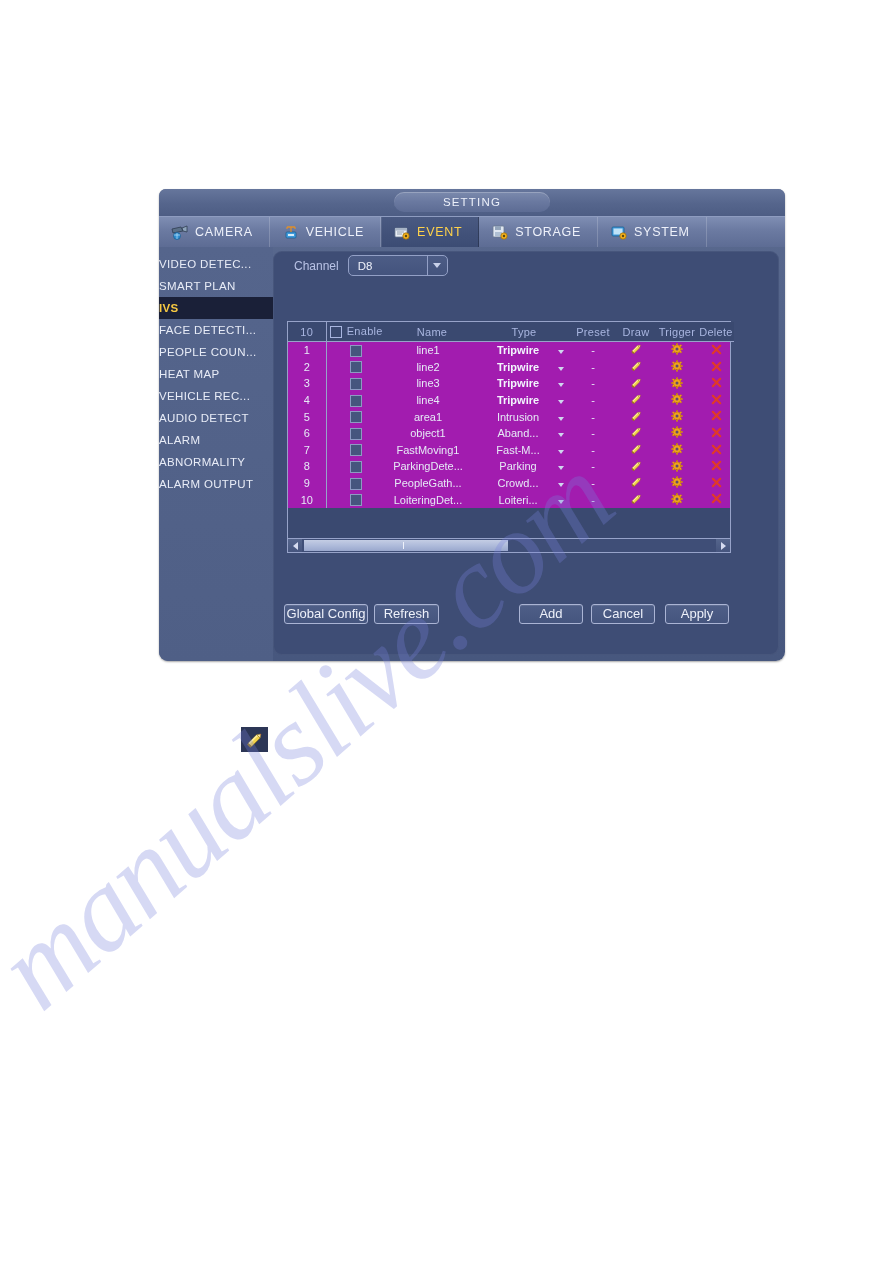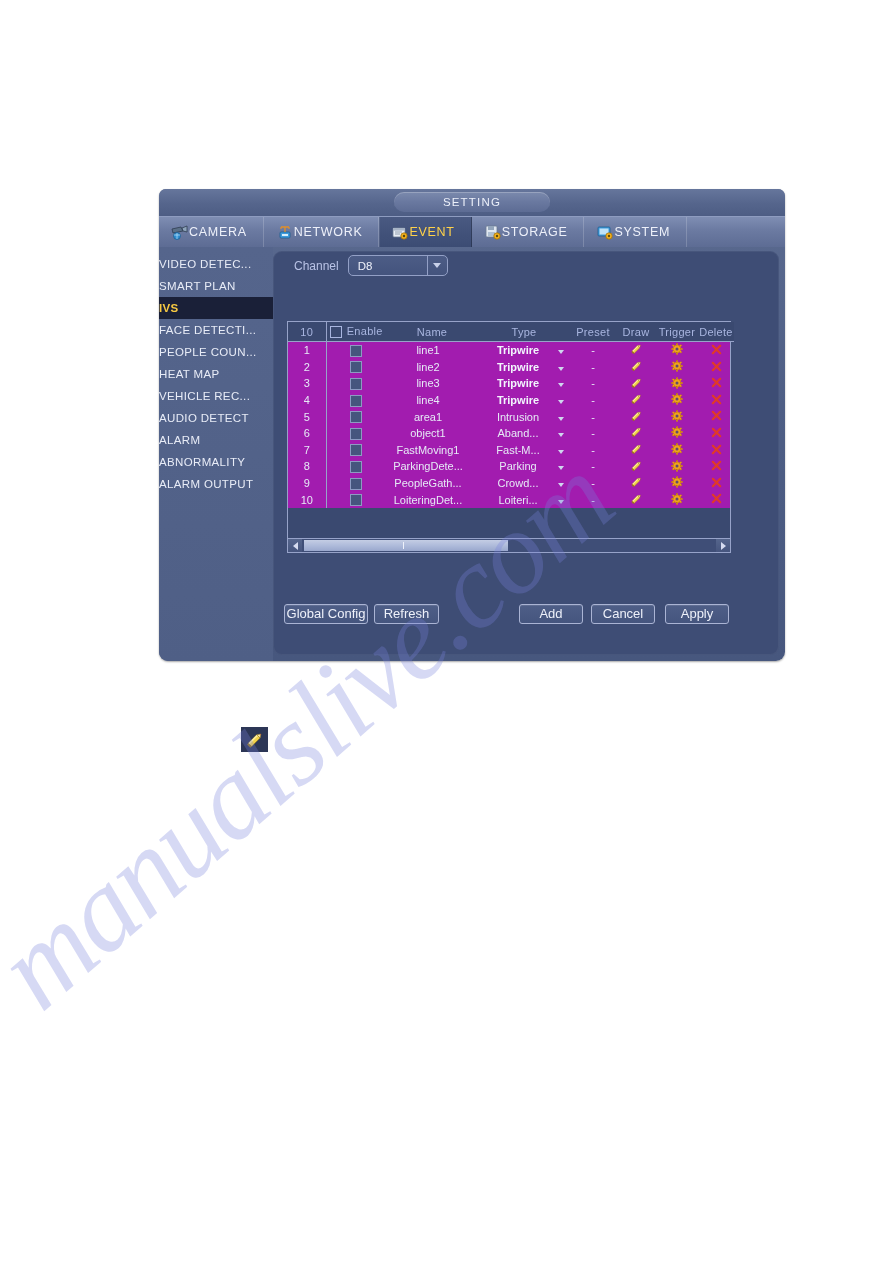--- a/index.html
+++ b/index.html
@@ -81,21 +81,21 @@
     height: 30px;
     display: flex;
     align-items: stretch;
     background: linear-gradient(180deg, #7f8eb3 0%, #6c7ba2 42%, #5d6c94 100%);
     border-top: 1px solid #8e9cc0;
   }
   .tab {
     position: relative;
     display: flex;
     align-items: center;
-    gap: 0;
+    gap: 6px;
     padding: 0 16px 0 12px;
     color: #eef1fa;
     font-size: 12.5px;
     letter-spacing: 0.7px;
     border-right: 1px solid rgba(255,255,255,0.18);
     cursor: default;
   }
   .tab:last-child { border-right: none; }
   .tab.active {
     background: linear-gradient(180deg, #4a5a82 0%, #415179 60%, #3c4c74 100%);
@@ -371,21 +371,21 @@
     <div class="tab">
       <span class="ticon">
         <svg width="18" height="16" viewBox="0 0 18 16">
           <rect x="4" y="8" width="10" height="6" rx="1" fill="#3f9bdc" stroke="#1d5f93" stroke-width="0.8"></rect>
           <rect x="6" y="10" width="6" height="2" fill="#d7eefb"></rect>
           <path d="M9 8 V3" stroke="#e08f2a" stroke-width="1.3"></path>
           <path d="M5 3 h8" stroke="#e08f2a" stroke-width="1.3"></path>
           <path d="M5 3 v2 M13 3 v2" stroke="#e08f2a" stroke-width="1.2"></path>
         </svg>
       </span>
-      <span>NETWORK</span>
+      <span>VEHICLE</span>
     </div>
 
     <div class="tab active">
       <span class="ticon">
         <svg width="18" height="16" viewBox="0 0 18 16">
           <rect x="2" y="4" width="12" height="9" rx="1" fill="#e9eef5" stroke="#6b7a90" stroke-width="0.8"></rect>
           <rect x="2" y="4" width="12" height="2.6" fill="#a7b4c6"></rect>
           <path d="M4 8 h7 M4 10 h5" stroke="#7c8a9c" stroke-width="0.8"></path>
           <circle cx="13" cy="12" r="3.2" fill="#f3b01c" stroke="#9a6c06" stroke-width="0.7"></circle>
           <circle cx="13" cy="12" r="1.2" fill="#5c4a12"></circle>

